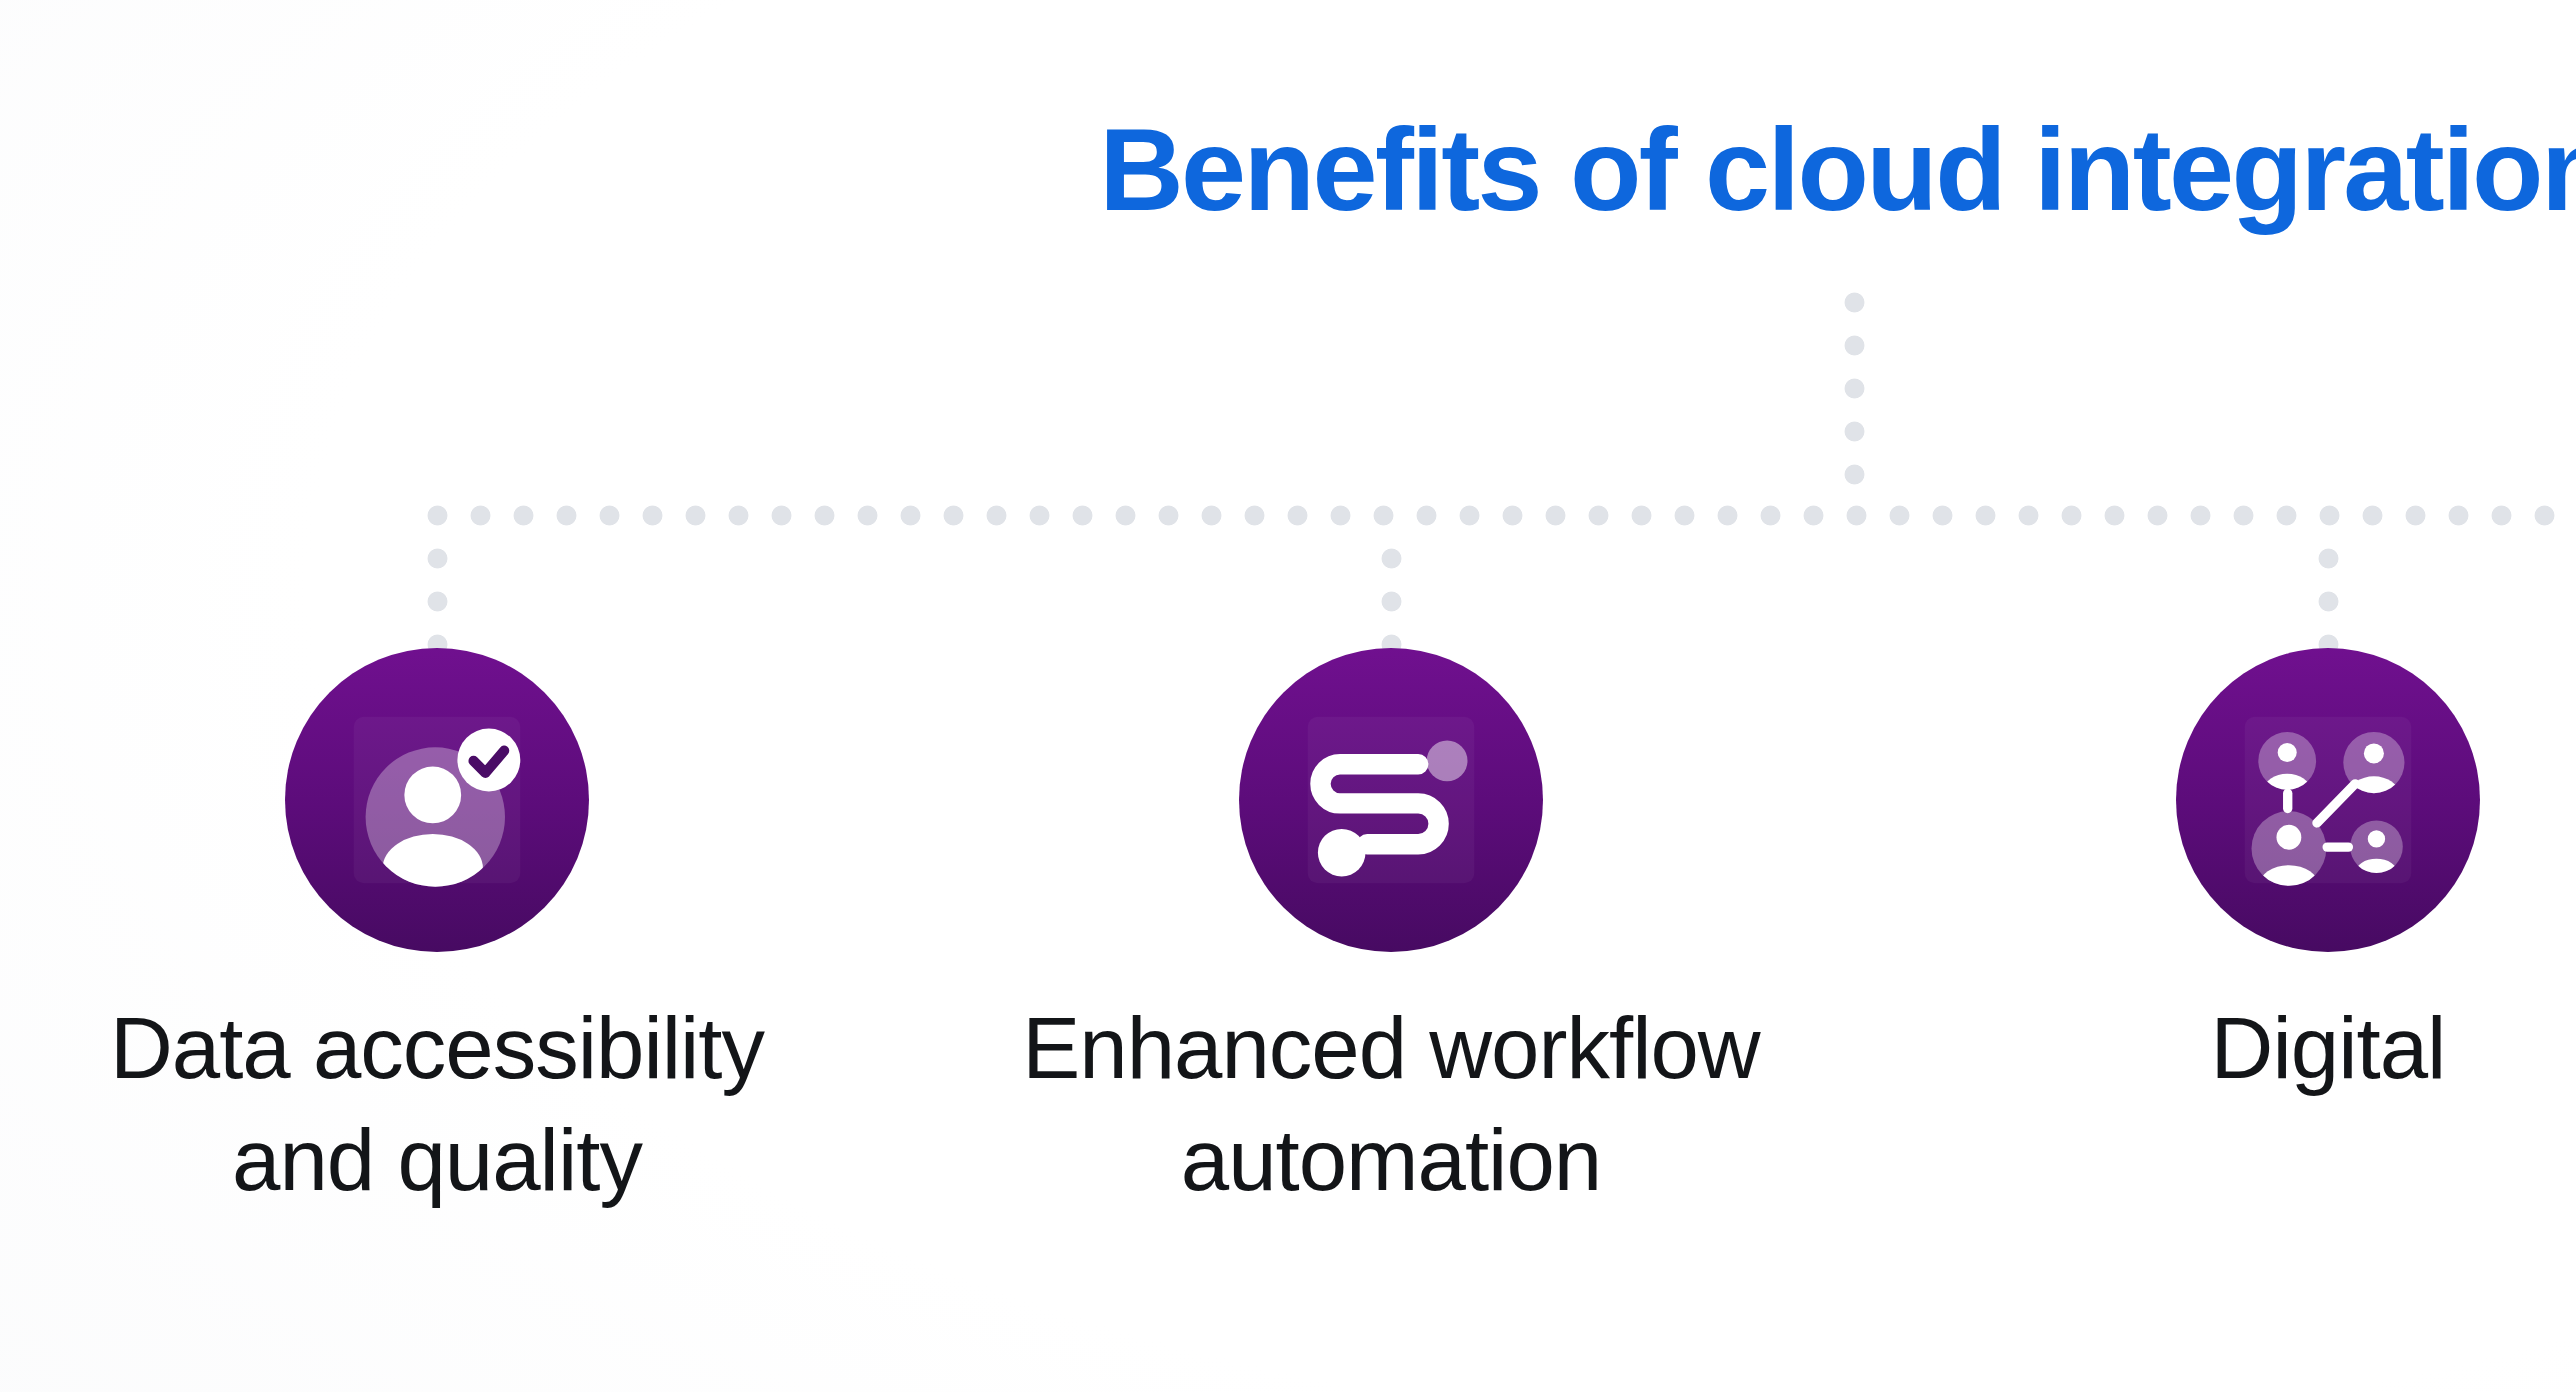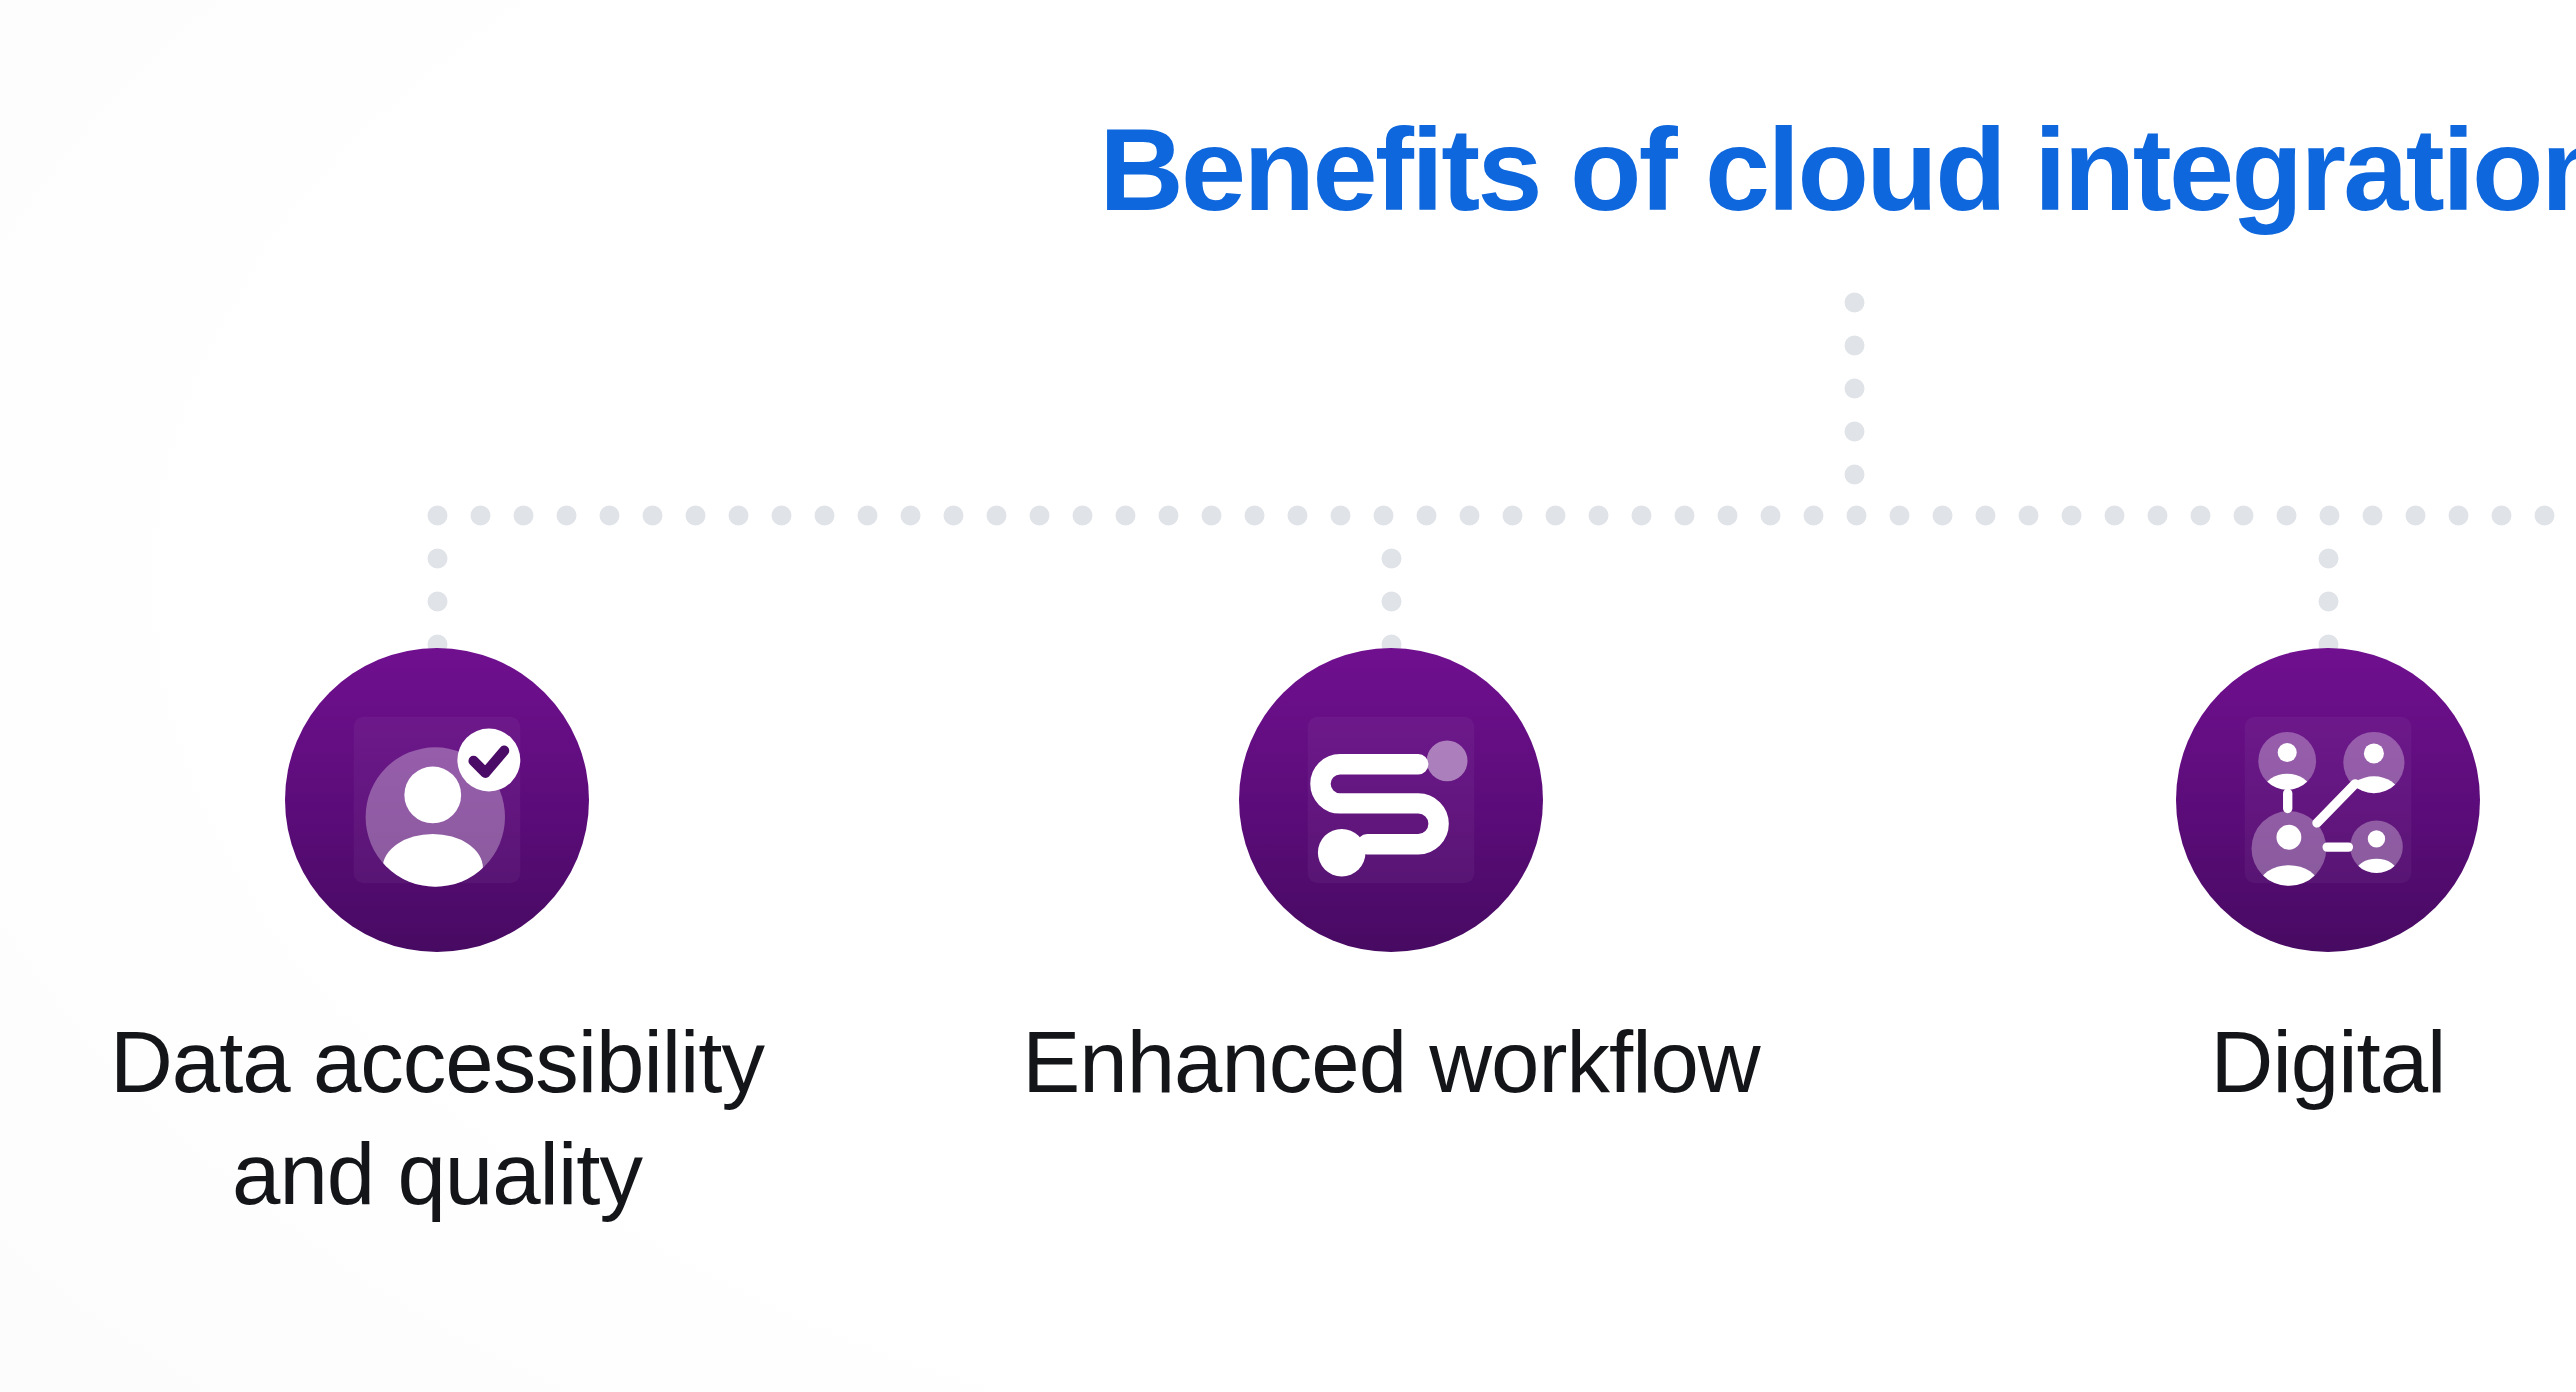--- a/index.html
+++ b/index.html
@@ -53,21 +53,21 @@
     height: 304px;
     border-radius: 50%;
     background: linear-gradient(180deg, #70108F 0%, #5C0C7A 52%, #470A62 100%);
     display: flex;
     align-items: center;
     justify-content: center;
   }
   .icon-circle svg { width: 170px; height: 170px; overflow: visible; display: block; }
 
   .label {
-    margin-top: 54px;
+    margin-top: 40px;
     text-align: center;
     font-size: 87px;
     line-height: 112px;
     letter-spacing: -1px;
     color: #131518;
   }
 </style>
 </head>
 <body>
 
@@ -111,20 +111,21 @@
     <div class="icon-circle">
       <svg viewBox="0 0 100 100">
         <rect x="1" y="1" width="98" height="98" rx="6" fill="rgba(255,255,255,0.045)"></rect>
         <path d="M66 29 H20 a11.5 11.5 0 0 0 0 23 H66 a12 12 0 0 1 0 24 H36" fill="none" stroke="#FFFFFF" stroke-width="12" stroke-linecap="round"></path>
         <circle cx="83" cy="27" r="12" fill="rgba(255,255,255,0.45)"></circle>
         <circle cx="21" cy="81" r="14" fill="#FFFFFF"></circle>
       </svg>
     </div>
     <div class="label">
       <div>Enhanced workflow</div>
+      <div>automation</div>
     </div>
   </div>
 
   <div class="column" style="--cx:2328px">
     <div class="icon-circle">
       <svg viewBox="0 0 100 100">
         <defs>
           <clipPath id="c-tl">
               <circle cx="26" cy="27" r="17"></circle>
             </clipPath>

